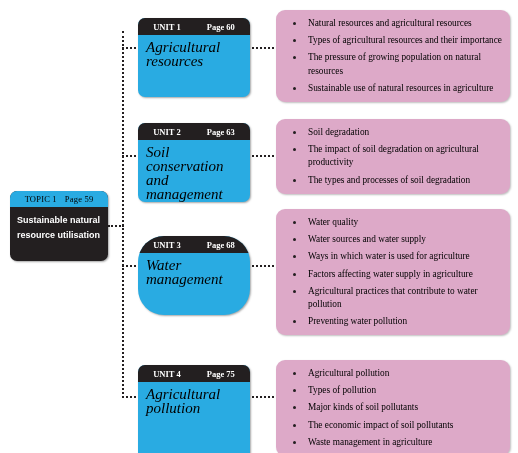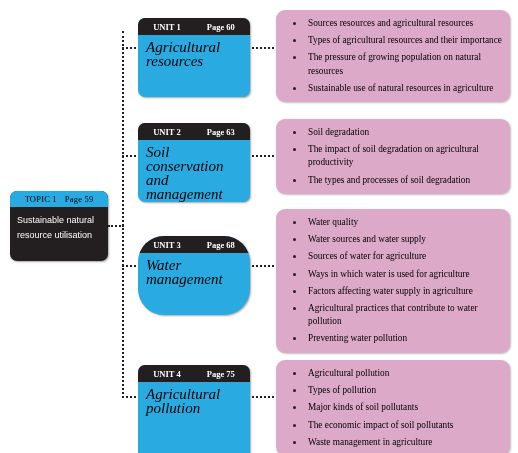--- a/index.html
+++ b/index.html
@@ -39,21 +39,21 @@
     justify-content: center;
     letter-spacing: 0.2px;
     white-space: nowrap;
   }
   .topic-header .tnum { margin-right: 8px; }
   .topic-body {
     padding: 6px 7px 0 7px;
     color: #ffffff;
     font-family: "Liberation Sans", sans-serif;
     font-size: 9px;
-    font-weight: normal;
+    font-weight: bold;
     line-height: 15px;
   }
 
   
   .spine {
     position: absolute;
     left: 122px;
     top: 31px;
     width: 0;
     height: 367px;
@@ -161,21 +161,21 @@
   <div class="unit-box" style="top:18px; height:79px;">
     <div class="unit-header">
       <span class="unum">UNIT 1</span>
       <span>Page 60</span>
     </div>
     <div class="unit-body">Agricultural resources</div>
   </div>
 
   <div class="pink-panel" style="top:10px;">
     <ul>
-      <li><span class="bullet"></span><span>Sources resources and agricultural resources</span></li>
+      <li><span class="bullet"></span><span>Natural resources and agricultural resources</span></li>
       <li><span class="bullet"></span><span>Types of agricultural resources and their importance</span></li>
       <li><span class="bullet"></span><span>The pressure of growing population on natural resources</span></li>
       <li><span class="bullet"></span><span>Sustainable use of natural resources in agriculture</span></li>
     </ul>
   </div>
 
   <div class="unit-box" style="top:123px; height:79px;">
     <div class="unit-header">
       <span class="unum">UNIT 2</span>
       <span>Page 63</span>
@@ -196,21 +196,20 @@
       <span class="unum">UNIT 3</span>
       <span>Page 68</span>
     </div>
     <div class="unit-body">Water management</div>
   </div>
 
   <div class="pink-panel" style="top:209px;">
     <ul>
       <li><span class="bullet"></span><span>Water quality</span></li>
       <li><span class="bullet"></span><span>Water sources and water supply</span></li>
-      <li><span class="bullet"></span><span>Sources of water for agriculture</span></li>
       <li><span class="bullet"></span><span>Ways in which water is used for agriculture</span></li>
       <li><span class="bullet"></span><span>Factors affecting water supply in agriculture</span></li>
       <li><span class="bullet"></span><span>Agricultural practices that contribute to water pollution</span></li>
       <li><span class="bullet"></span><span>Preventing water pollution</span></li>
     </ul>
   </div>
 
   <div class="unit-box" style="top:365px; height:97px;">
     <div class="unit-header">
       <span class="unum">UNIT 4</span>

